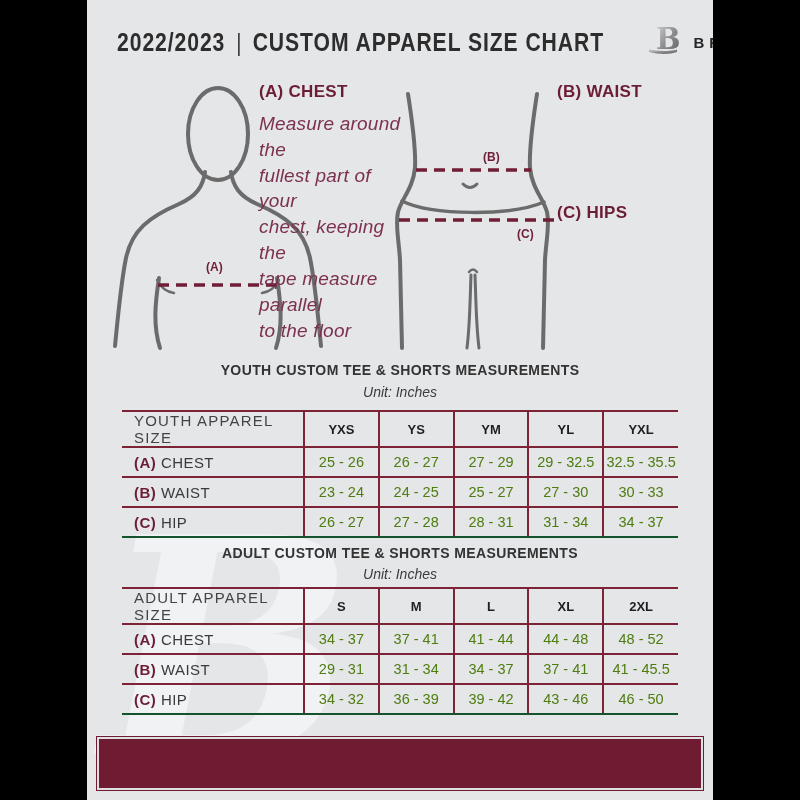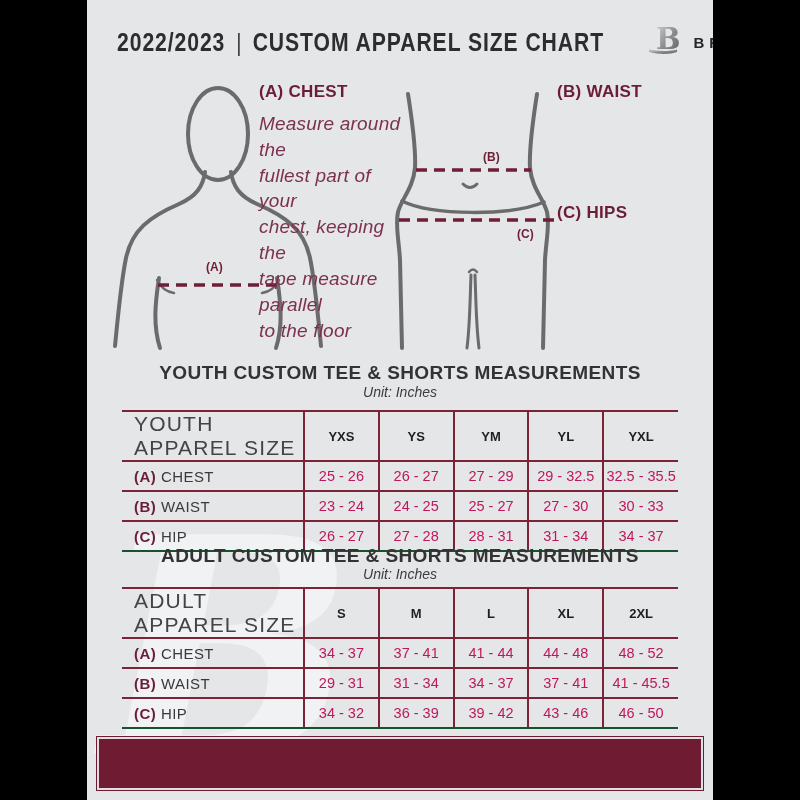--- a/index.html
+++ b/index.html
@@ -26,32 +26,32 @@
   
   .fig { position:absolute; z-index:1; }
   .diag-label { position:absolute; z-index:2; font-size:12px; font-weight:bold; color:#6e1e35; }
   .sec { position:absolute; z-index:2; }
   .sec h3 { font-size:17px; font-weight:800; color:#6b1d36; letter-spacing:0.3px; margin-bottom:9px; }
   .sec p { font-size:19px; font-style:italic; color:#7c3150; line-height:1.36;
            white-space:pre-line; letter-spacing:0.2px; }
 
   
   .tbl-title { position:absolute; left:0; width:626px; text-align:center; z-index:2;
-               font-size:19px; font-weight:bold; color:#333; letter-spacing:0.4px; }
+               font-size:14px; font-weight:bold; color:#333; letter-spacing:0.4px; }
   .tbl-unit  { position:absolute; left:0; width:626px; text-align:center; z-index:2;
                font-size:14px; font-style:italic; color:#3c3c3c; }
   .size-table { position:absolute; left:35px; width:556px; border-collapse:collapse;
                 table-layout:fixed; z-index:2; }
-  .size-table td { border-top:2px solid #7d2337; text-align:center; color:#be185d; font-size:14.5px; }
+  .size-table td { border-top:2px solid #7d2337; text-align:center; color:#4d7c0f; font-size:14.5px; }
   .size-table tr:last-child td { border-bottom:2px solid #14532d; }
   .size-table td + td { border-left:2px solid #7d2337; }
   .size-table tr.hdr td { height:34px; }
   .size-table tr.row td { height:30px; }
   .size-table td.lbl { text-align:left; padding-left:12px; }
-  .hdr .lbl { font-size:21px; letter-spacing:1.2px; color:#444; }
+  .hdr .lbl { font-size:15px; letter-spacing:1.2px; color:#444; }
   .hdr .sz { font-weight:bold; font-size:13px; color:#1f1f1f; }
   .row .lbl { letter-spacing:0.4px; color:#3a3a3a; font-size:15px; }
   .row .pfx { font-weight:800; color:#6b1d36; margin-right:5px; }
 
   
   .bottom-bar { position:absolute; left:10px; top:737px; width:606px; height:53px;
                 background:#6f1c33; border:2px solid #dfe0e3; outline:1px solid #6f1c33; z-index:2; }
 </style>
 </head>
 <body>

